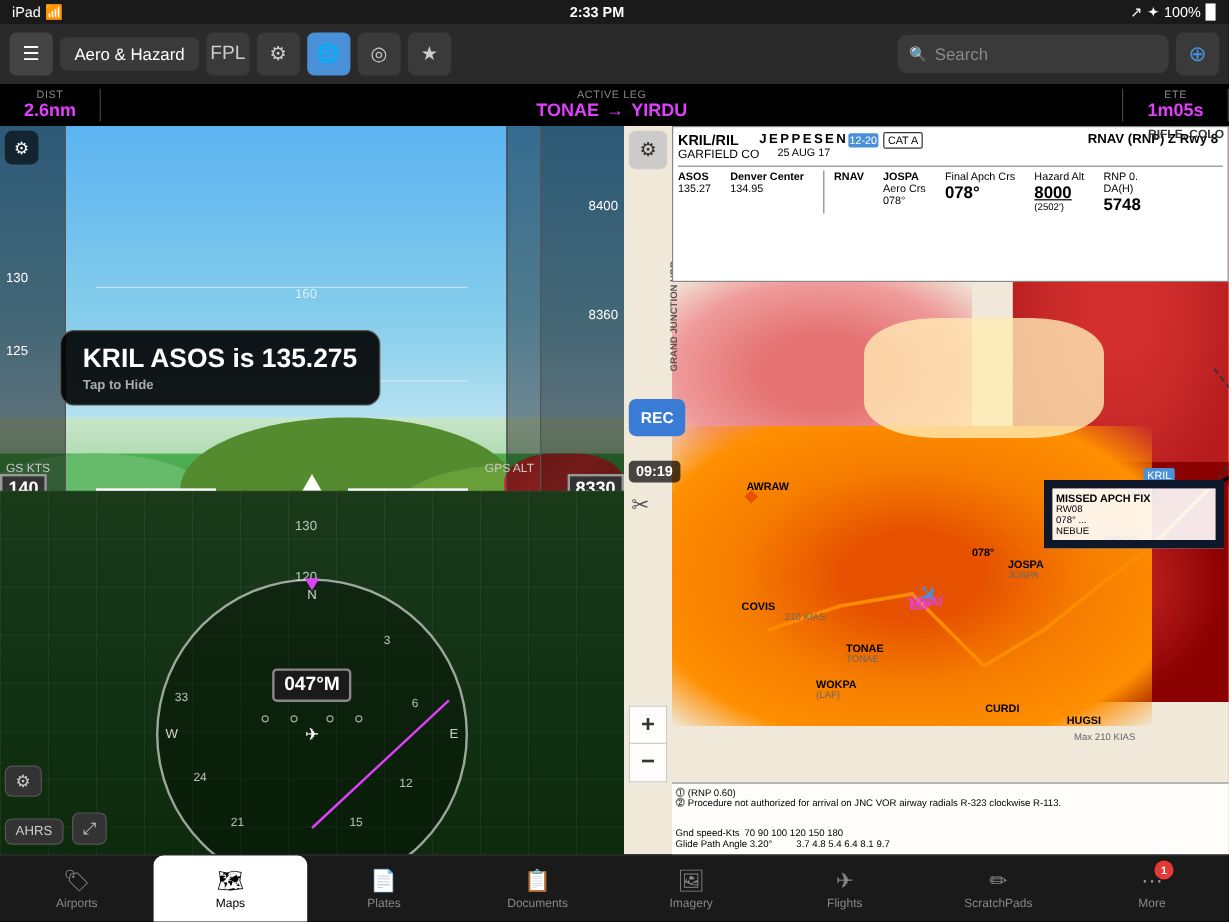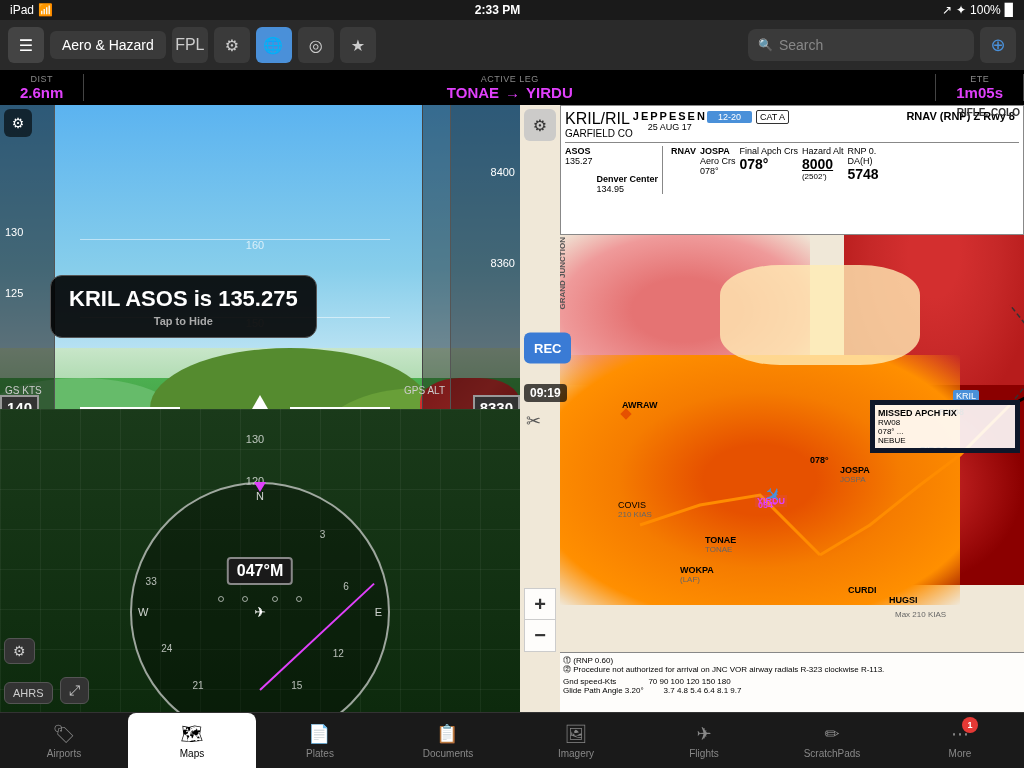--- a/index.html
+++ b/index.html
@@ -187,21 +187,21 @@
     }
 
     
     .asos-popup {
       position: absolute; top: 28%; left: 25%; transform: translateX(-30%);
       background: rgba(0,0,0,0.9); border-radius: 12px; padding: 10px 18px;
       color: #fff; font-size: 22px; font-weight: bold; z-index: 50;
       border: 1px solid #555;
     }
     .asos-popup-sub {
-      text-align: center; color: #aaa; font-size: 11px; margin-top: 3px;
+      color: #aaa; font-size: 11px; margin-top: 3px;
     }
 
     
     .panel-gear {
       position: absolute; top: 4px; left: 4px; width: 28px; height: 28px;
       background: rgba(0,0,0,0.6); border-radius: 6px;
       display: flex; align-items: center; justify-content: center;
       color: #fff; font-size: 14px; cursor: pointer; z-index: 20;
     }
     .ahrs-btn {
@@ -465,40 +465,40 @@
   </div>
 
   <div id="right-panel">
     <div class="chart-bg"></div>
 
     <div class="jeppesen-chart">
 
       <div class="chart-white-box" style="top:0; left:40px; right:0; height:130px; background:white; border:1px solid #888; z-index:5; padding:4px; overflow:hidden;">
         <div style="display:flex; justify-content:space-between; align-items:flex-start; border-bottom:1px solid #888; padding-bottom:3px; margin-bottom:3px;">
           <div>
-            <div style="font-size:16px; font-weight:normal;">KRIL/RIL</div>
+            <div style="font-size:12px; font-weight:bold;">KRIL/RIL</div>
             <div style="font-size:10px;">GARFIELD CO</div>
           </div>
           <div style="text-align:center;">
             <div style="font-size:11px; font-weight:bold; letter-spacing:2px;">JEPPESEN</div>
             <div style="font-size:9px;">25 AUG 17</div>
           </div>
           <div style="display:flex; gap:4px; align-items:center;">
-            <div style="background:#4a90d9; color:white; font-size:9px; padding:1px 11px; border-radius:2px;">12-20</div>
+            <div style="background:#4a90d9; color:white; font-size:9px; padding:1px 1px; border-radius:2px;">12-20</div>
             <div style="border:1px solid #333; font-size:9px; padding:1px 3px; border-radius:2px;">CAT A</div>
           </div>
           <div style="font-size:11px; font-weight:bold; flex:1; text-align:right; padding-right:4px;">RNAV (RNP) Z Rwy 8</div>
         </div>
-        <div style="display:flex; gap:4px; font-size:9px;">
+        <div style="display:flex; gap:16px; font-size:9px;">
           <div>
             <div style="font-weight:bold;">ASOS</div>
             <div>135.27</div>
           </div>
           <div>
-            <div style="font-weight:bold;margin-top:28px;">Denver Center</div>
+            <div style="font-weight:bold;">Denver Center</div>
             <div>134.95</div>
           </div>
           <div style="border-left:1px solid #888; padding-left:8px;">
             <div style="font-weight:bold;">RNAV</div>
           </div>
           <div>
             <div style="font-weight:bold;">JOSPA</div>
             <div>Aero Crs</div>
             <div>078°</div>
           </div>
@@ -550,52 +550,52 @@
         <div style="font-size:8px; color:#666;">JOSPA</div>
       </div>
       <div style="position:absolute; top:390px; left:235px; z-index:6;">
         <div style="font-size:9px; font-weight:bold; color:#e040fb; background:rgba(224,64,251,0.1); padding:1px 2px;">YIRDU</div>
       </div>
       <div style="position:absolute; top:430px; left:185px; z-index:6;">
         <div style="font-size:9px; font-weight:bold; color:#000;">TONAE</div>
         <div style="font-size:8px; color:#666;">TONAE</div>
       </div>
       <div style="position:absolute; top:395px; left:98px; z-index:6;">
-        <div style="font-size:9px; font-weight:normal; color:#000;">COVIS</div>
-        <div style="font-size:8px; color:#666;">210 KIAS</div>
+        <div style="font-size:9px; font-weight:bold; color:#000;">COVIS</div>
+        <div style="font-size:8px; color:#666;margin-left:36px;">210 KIAS</div>
       </div>
       <div style="position:absolute; top:460px; left:160px; z-index:6;">
         <div style="font-size:9px; font-weight:bold; color:#000;">WOKPA</div>
         <div style="font-size:8px; color:#666;">(LAF)</div>
       </div>
-      <div style="position:absolute; top:480px; left:328px; z-index:6;">
+      <div style="position:absolute; top:480px; left:301px; z-index:6;">
         <div style="font-size:9px; font-weight:bold; color:#000;">CURDI</div>
       </div>
 
       <div style="position:absolute; top:378px; left:245px; z-index:10; color:#4a90d9; font-size:20px; transform:rotate(47deg);">✈</div>
 
       <div style="position:absolute; top:350px; left:290px; font-size:9px; font-weight:bold; color:#000; z-index:6;">078°</div>
       <div style="position:absolute; top:395px; left:238px; font-size:9px; font-weight:bold; color:#e040fb; z-index:6;">054°</div>
 
       <div style="position:absolute; top:302px; right:60px; font-size:9px; font-weight:bold; color:#000; z-index:6;">RW08</div>
       <div style="position:absolute; top:285px; right:45px; background:#4a90d9; color:#fff; font-size:9px; padding:1px 3px; border-radius:2px; z-index:6;">KRIL</div>
 
       <div style="position:absolute; top:2px; right:4px; font-size:10px; font-weight:bold; color:#333; z-index:6;">RIFLE, COLO</div>
 
-      <div style="position:absolute; top:295px; right:4px; width:150px; background:rgba(255,255,255,0.9); border:5px solid #0f172a; padding:3px; font-size:8px; z-index:6;">
+      <div style="position:absolute; top:295px; right:4px; width:150px; background:rgba(255,255,255,0.9); border:7px solid #0f172a; padding:3px; font-size:8px; z-index:6;">
         <div style="font-weight:bold; font-size:9px;">MISSED APCH FIX</div>
         <div>RW08</div>
         <div>078° ...</div>
         <div>NEBUE</div>
       </div>
 
       <div style="position:absolute; bottom:0; left:40px; right:0; height:60px; background:rgba(255,255,255,0.9); border-top:1px solid #888; font-size:8px; padding:3px; overflow:hidden; z-index:5;">
         <div>⓵ (RNP 0.60)</div>
         <div>⓶ Procedure not authorized for arrival on JNC VOR airway radials R-323 clockwise R-113.</div>
-        <div style="display:flex; gap:32px; font-size:8px; margin-top:3px;">
+        <div style="display:flex; gap:4px; font-size:8px; margin-top:16px;">
           <span>Gnd speed-Kts</span>
           <span>70  90  100  120  150  180</span>
         </div>
         <div style="display:flex; gap:20px; font-size:8px;">
           <span>Glide Path Angle 3.20°</span>
           <span>3.7  4.8  5.4  6.4  8.1  9.7</span>
         </div>
       </div>
 
       <div style="position:absolute; top:490px; left:369px; font-size:9px; font-weight:bold; color:#000; z-index:6;">HUGSI</div>

